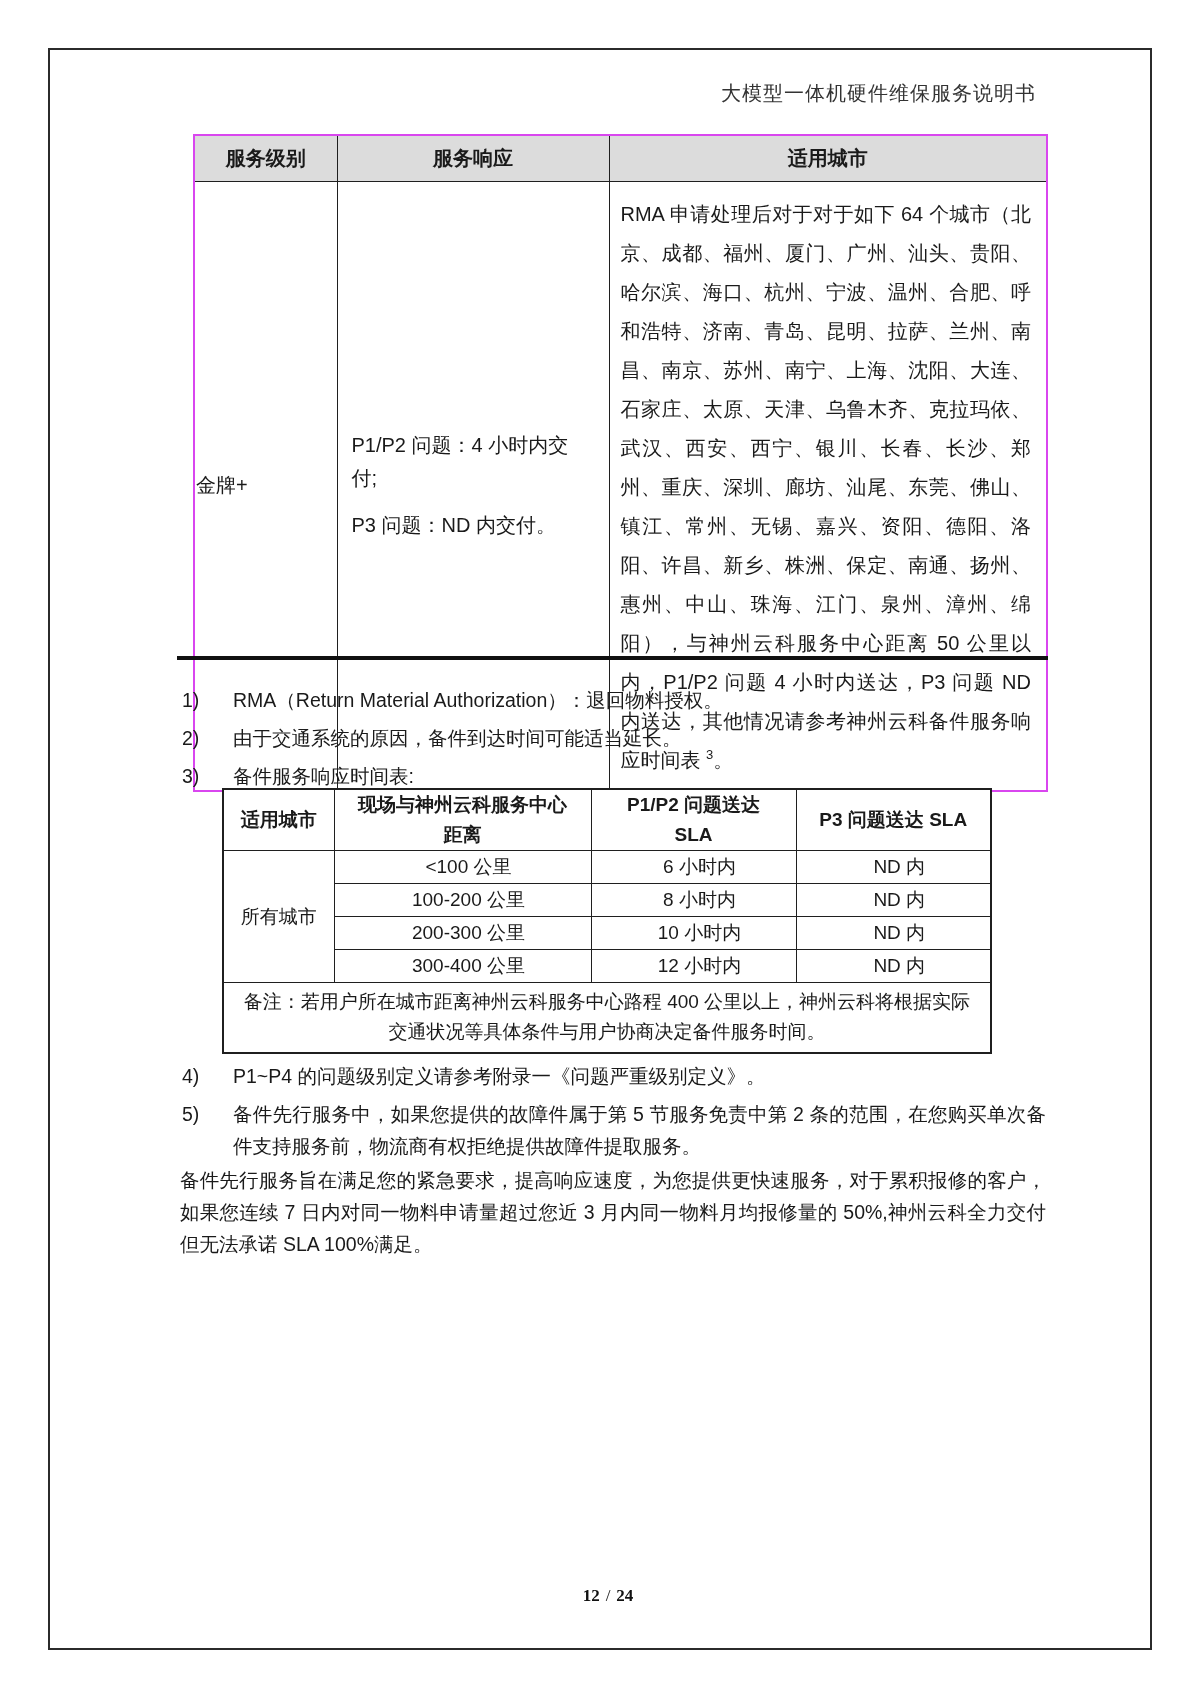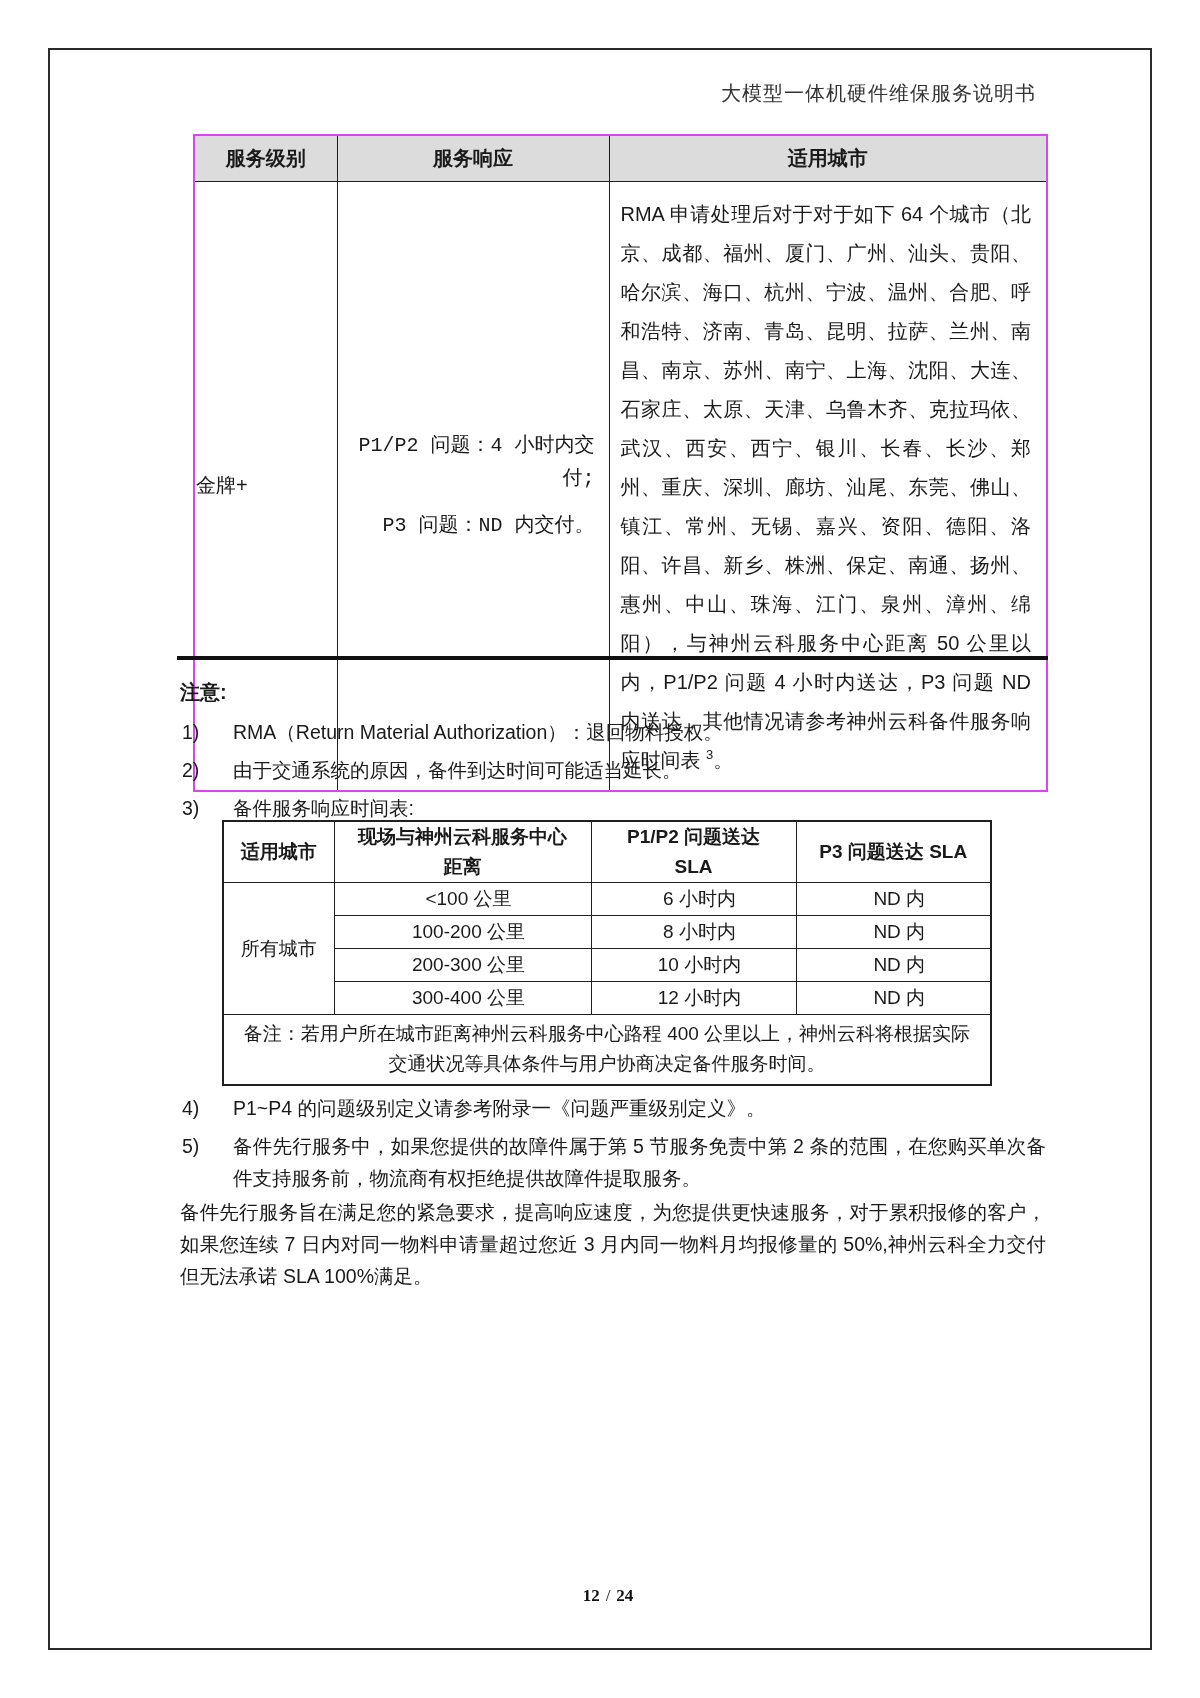--- a/index.html
+++ b/index.html
@@ -28,21 +28,21 @@
   }
   .service-table th{
     background:#dcdcdc;font-weight:bold;font-size:20px;height:46px;
     text-align:center;vertical-align:middle;padding:0;
   }
   .col-level{width:143px;}
   .col-resp{width:272px;}
   .col-cities{width:438px;}
   .service-table td{height:436px;vertical-align:middle;font-size:20px;}
   .cell-level{text-align:left;}
-  .cell-resp{text-align:right;line-height:33px;padding:15px 14px;font-family:Liberation Mono, monospace;}
+  .cell-resp{text-align:left;line-height:33px;padding:15px 14px;}
   .cell-resp .p{margin:0;white-space:pre-line;}
   .cell-resp .p + .p{margin-top:14px;}
   .cell-cities{
     vertical-align:top;text-align:justify;text-justify:inter-ideograph;
     line-height:39px;padding:13px 15px 10px 11px;
   }
   .cell-cities sup{font-size:13px;line-height:0;}
   
   .thick-rule{
     position:absolute;left:177px;top:656px;width:871px;height:4px;background:#111;
@@ -111,21 +111,20 @@
         <p class="p">P3 问题：ND 内交付。</p>
       </td>
       <td class="cell-cities"><span>RMA 申请处理后对于对于如下 64 个城市（北京、成都、福州、厦门、广州、汕头、贵阳、哈尔滨、海口、杭州、宁波、温州、合肥、呼和浩特、济南、青岛、昆明、拉萨、兰州、南昌、南京、苏州、南宁、上海、沈阳、大连、石家庄、太原、天津、乌鲁木齐、克拉玛依、武汉、西安、西宁、银川、长春、长沙、郑州、重庆、深圳、廊坊、汕尾、东莞、佛山、镇江、常州、无锡、嘉兴、资阳、德阳、洛阳、许昌、新乡、株洲、保定、南通、扬州、惠州、中山、珠海、江门、泉州、漳州、绵阳），与神州云科服务中心距离 50 公里以内，P1/P2 问题 4 小时内送达，P3 问题 ND 内送达，其他情况请参考神州云科备件服务响应时间表 </span><sup>3</sup><span>。</span></td>
     </tr>
   </tbody>
 </table>
 
 <div class="thick-rule"></div>
 
 <div class="notes">
-  <p class="notes-title">注意:</p>
 
   <div class="note-item">
     <span class="num">1)</span>
     <span class="note-text">RMA（Return Material Authorization）：退回物料授权。</span>
   </div>
   <div class="note-item">
     <span class="num">2)</span>
     <span class="note-text">由于交通系统的原因，备件到达时间可能适当延长。</span>
   </div>
   <div class="note-item">

